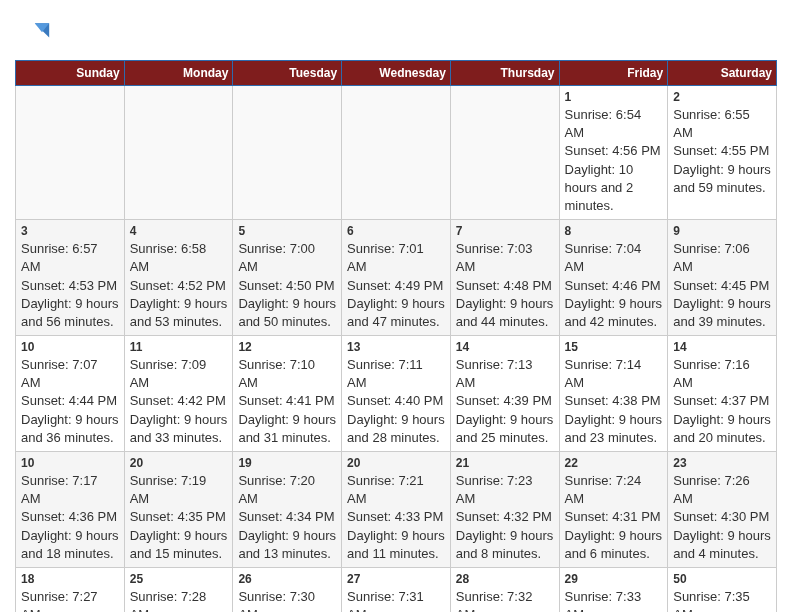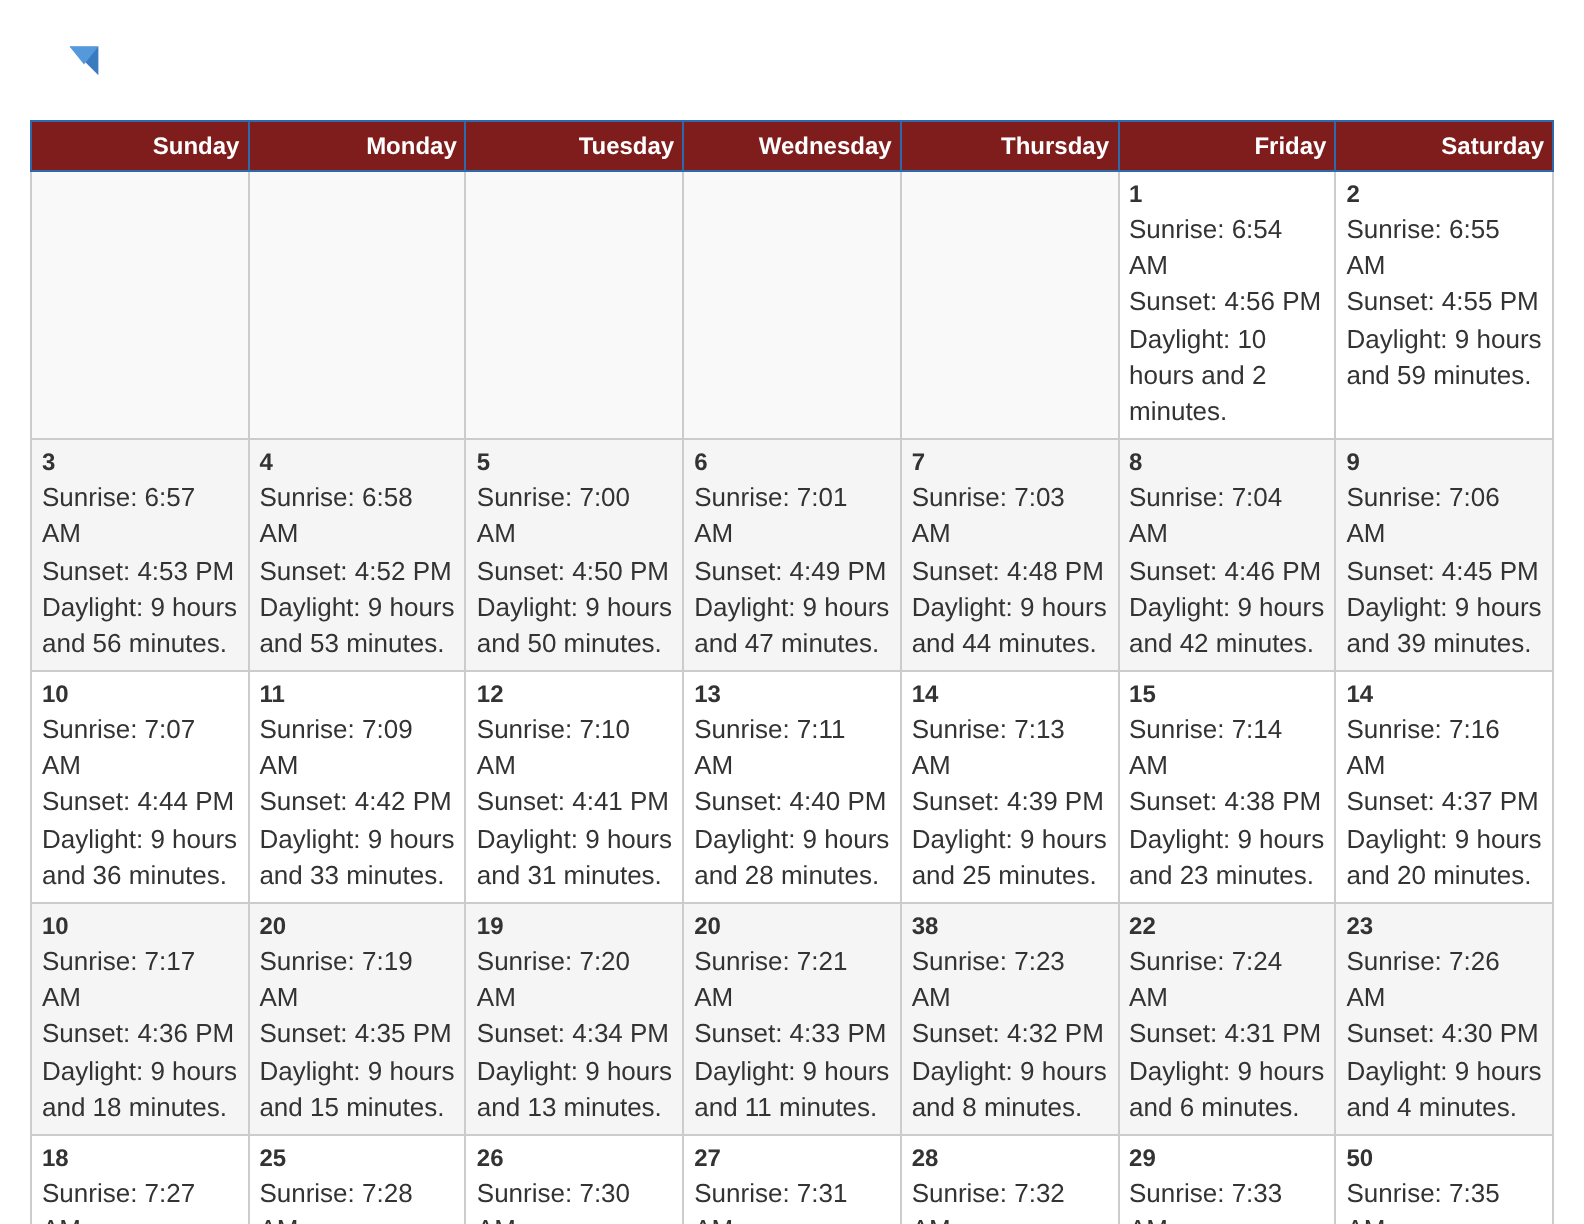--- a/index.html
+++ b/index.html
@@ -245,21 +245,21 @@
           Sunrise: 7:20 AM<br>Sunset: 4:34 PM<br>Daylight: 9 hours and 13 minutes.
         </div>
         </td>
         <td>
           <div class="day-num">20</div>
         <div class="day-info">
           Sunrise: 7:21 AM<br>Sunset: 4:33 PM<br>Daylight: 9 hours and 11 minutes.
         </div>
         </td>
         <td>
-          <div class="day-num">38</div>
+          <div class="day-num">21</div>
         <div class="day-info">
           Sunrise: 7:23 AM<br>Sunset: 4:32 PM<br>Daylight: 9 hours and 8 minutes.
         </div>
         </td>
         <td>
           <div class="day-num">22</div>
         <div class="day-info">
           Sunrise: 7:24 AM<br>Sunset: 4:31 PM<br>Daylight: 9 hours and 6 minutes.
         </div>
         </td>

